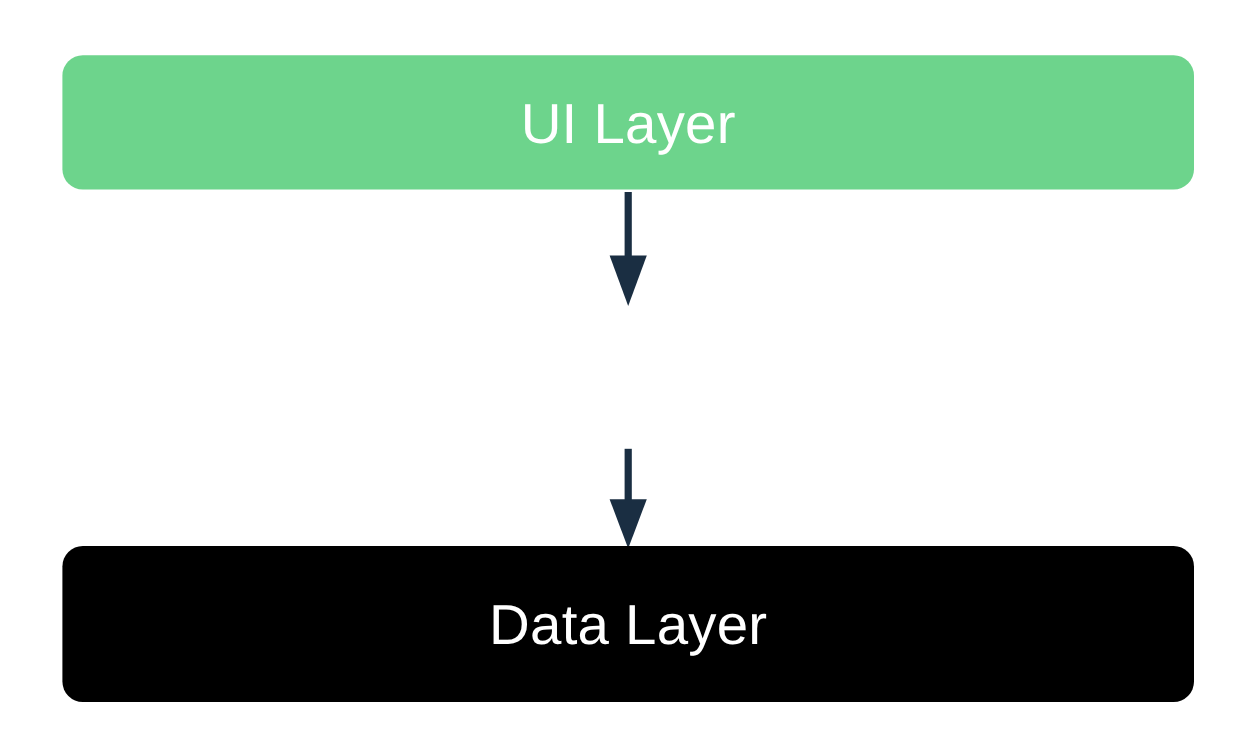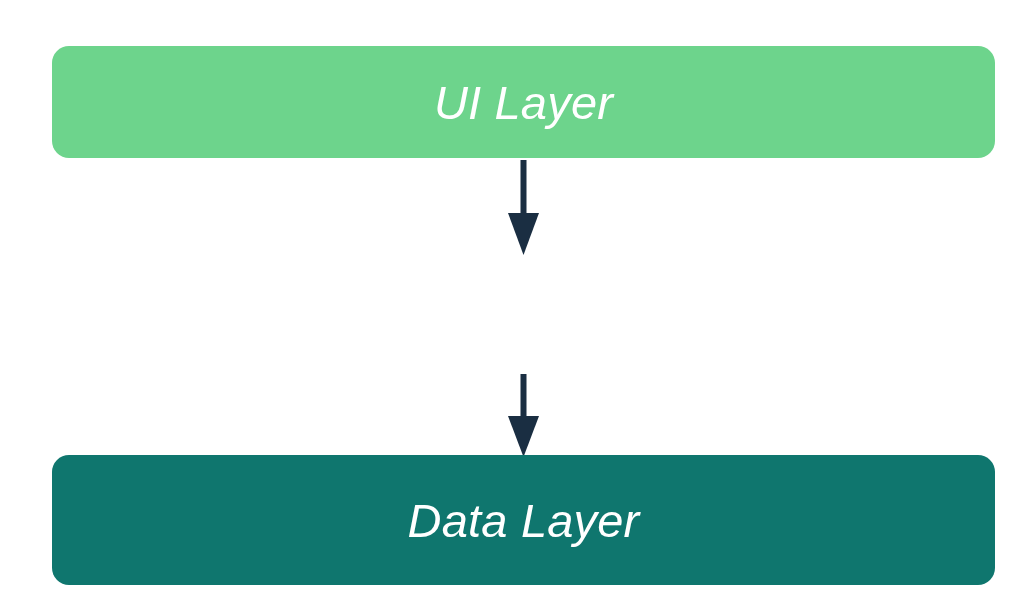--- a/index.html
+++ b/index.html
@@ -74,21 +74,21 @@
   }
   .flow-arrow svg {
     display: block;
     width: 100%;
     height: 100%;
   }
 </style>
 </head>
 <body>
 
-<div id="diagram-canvas" style="background: rgb(255, 255, 255); font-style: italic;">
+<div id="diagram-canvas" style="background: rgb(255, 255, 255);">
 
   <div class="layer-box" id="box-ui" style="background-color: rgb(109, 212, 140);">
     <span class="layer-label">UI Layer</span>
   </div>
 
   <div class="flow-arrow" id="arrow-ui-to-domain">
     <svg viewBox="0 0 1028 96" xmlns="http://www.w3.org/2000/svg" aria-hidden="true">
       <g>
         <rect x="520.5" y="0" width="6" height="58" fill="#1A2E42"></rect>
         <polygon points="508,53 539,53 523.5,95" fill="#1A2E42"></polygon>
@@ -99,17 +99,17 @@
 
   <div class="flow-arrow" id="arrow-domain-to-data">
     <svg viewBox="0 0 1028 86" xmlns="http://www.w3.org/2000/svg" aria-hidden="true">
       <g>
         <rect x="520.5" y="2" width="6" height="46" fill="#1A2E42"></rect>
         <polygon points="508,44 539,44 523.5,85" fill="#1A2E42"></polygon>
       </g>
     </svg>
   </div>
 
-  <div class="layer-box" id="box-data" style="background-color: #0f766e;">
+  <div class="layer-box" id="box-data" style="background-color: #000000;">
     <span class="layer-label">Data Layer</span>
   </div>
 
 </div>
 
 </body></html>

